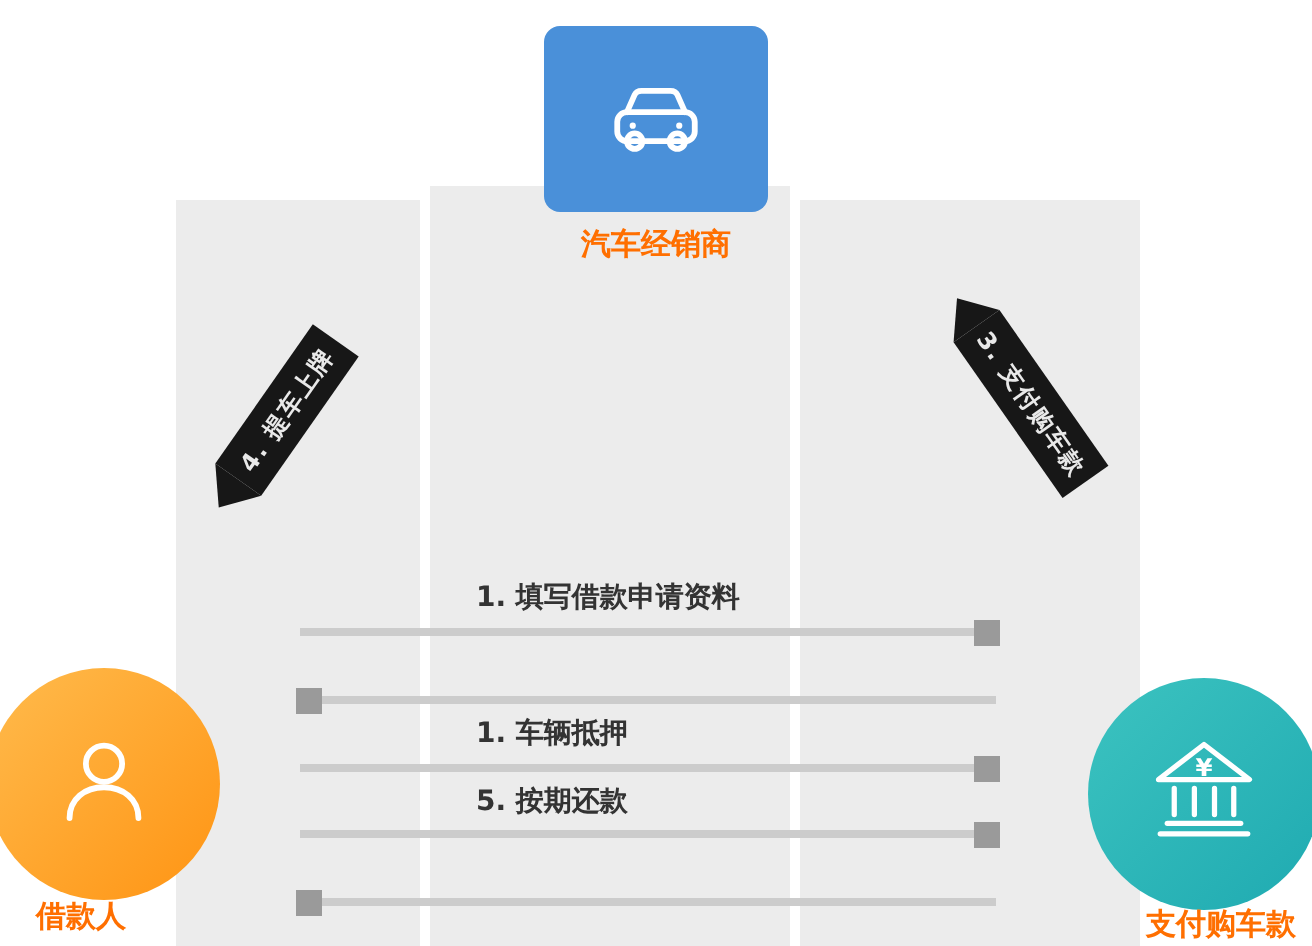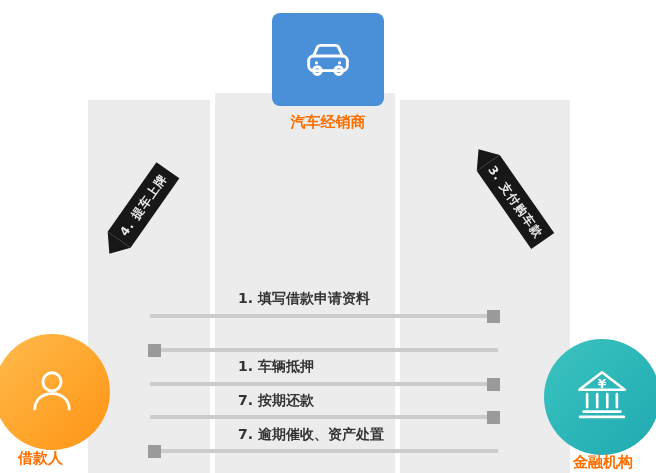--- a/index.html
+++ b/index.html
@@ -49,22 +49,21 @@
 <body>
 
 <div class="canvas">
 
   <div class="band band-left"></div>
   <div class="band band-mid"></div>
   <div class="band band-right"></div>
 
   <div class="step-label sl-0">1. 填写借款申请资料</div>
   <div class="step-label sl-2">1. 车辆抵押</div>
-  <div class="step-label sl-3">7. 按期还款</div>
-  <div class="step-label sl-4">7. 逾期催收、资产处置</div>
+  <div class="step-label sl-3">5. 按期还款</div>
 
   <div class="step-line ln-0 dir-right">
     <span class="sq"></span>
   </div>
   <div class="step-line ln-1 dir-left">
     <span class="sq"></span>
   </div>
   <div class="step-line ln-2 dir-right">
     <span class="sq"></span>
   </div>
@@ -118,15 +117,15 @@
         <g fill="none" stroke="#ffffff" stroke-width="3" stroke-linecap="round" stroke-linejoin="round">
           <path d="M6 26 L32 6 L58 26 Z"></path>
           <path d="M15 31 V46 M26.5 31 V46 M38 31 V46 M49 31 V46"></path>
           <path d="M11 51 H53"></path>
           <path d="M7 57 H57"></path>
         </g>
         <text x="32" y="24" font-size="14" font-weight="bold" fill="#ffffff" text-anchor="middle" font-family="DejaVu Sans, sans-serif">¥</text>
       </svg>
     </span>
   </div>
-  <div class="entity-label label-institution">金融机构</div>
+  <div class="entity-label label-institution">支付购车款</div>
 
 </div>
 
 </body></html>

